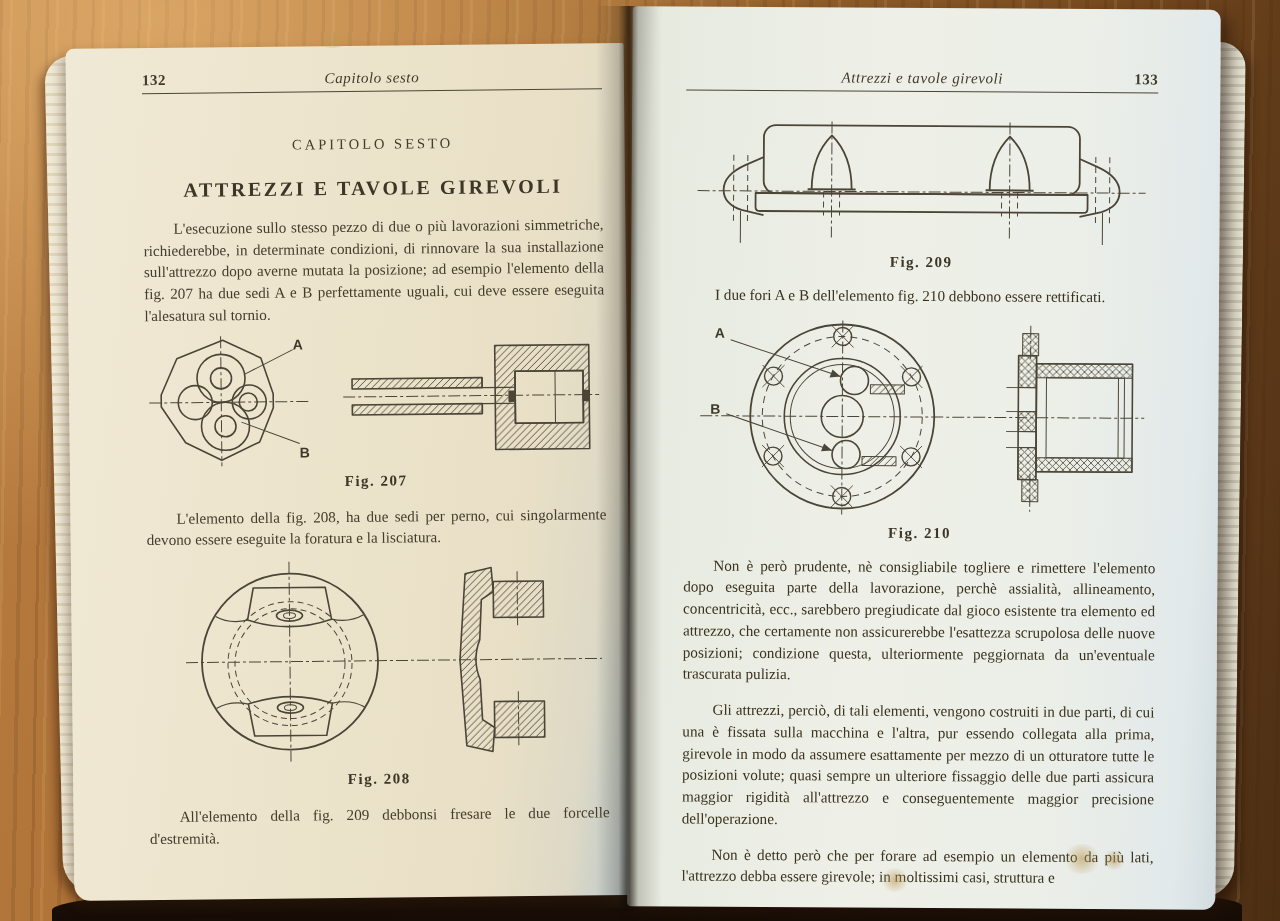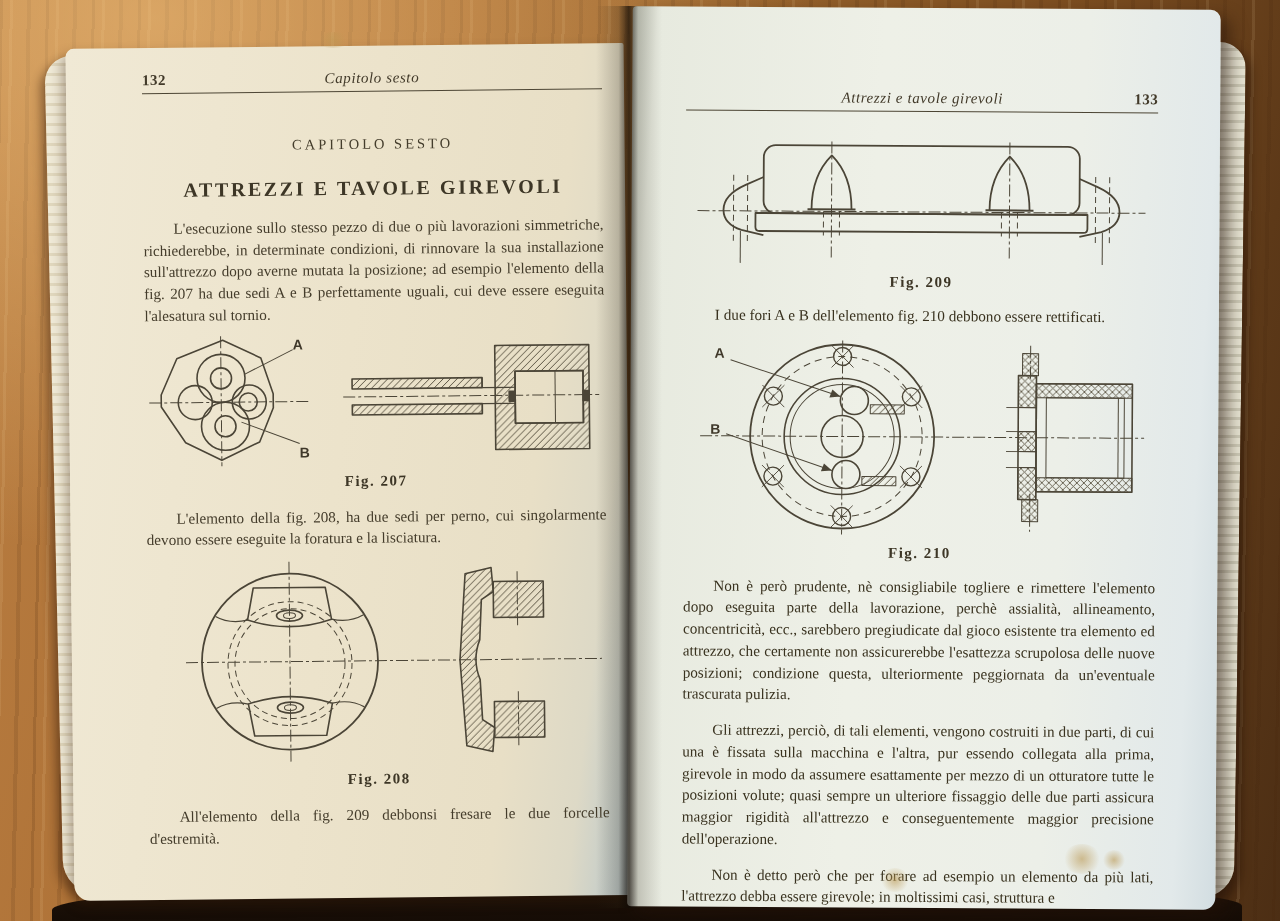--- a/index.html
+++ b/index.html
@@ -73,21 +73,21 @@
   .runhead{
     display:grid;grid-template-columns:1fr auto 1fr;align-items:baseline;
     border-bottom:1.6px solid #4c4534;padding-bottom:4px;
     font-size:15px;
   }
   .runhead .num{font-weight:bold;letter-spacing:.5px;}
   .runhead .title{font-style:italic;letter-spacing:.6px;}
   .page-left .runhead{margin-top:24px;}
   .page-left .runhead .num{text-align:left;}
   .page-right .runhead{margin-top:62px;}
-  .page-right .runhead .num{text-align:right;margin-top:20px;}
+  .page-right .runhead .num{text-align:right;}
   .chapter-label{
     text-align:center;font-size:14.5px;letter-spacing:3px;margin-top:44px;color:#443d2c;
   }
   .chapter-title{
     text-align:center;font-size:20px;font-weight:bold;letter-spacing:2.6px;margin-top:24px;color:#3d3626;
   }
   p.body-text{
     font-size:15.2px;line-height:1.43;text-align:justify;text-indent:30px;
     margin:16px 0 0 0;color:#443c2b;
   }

